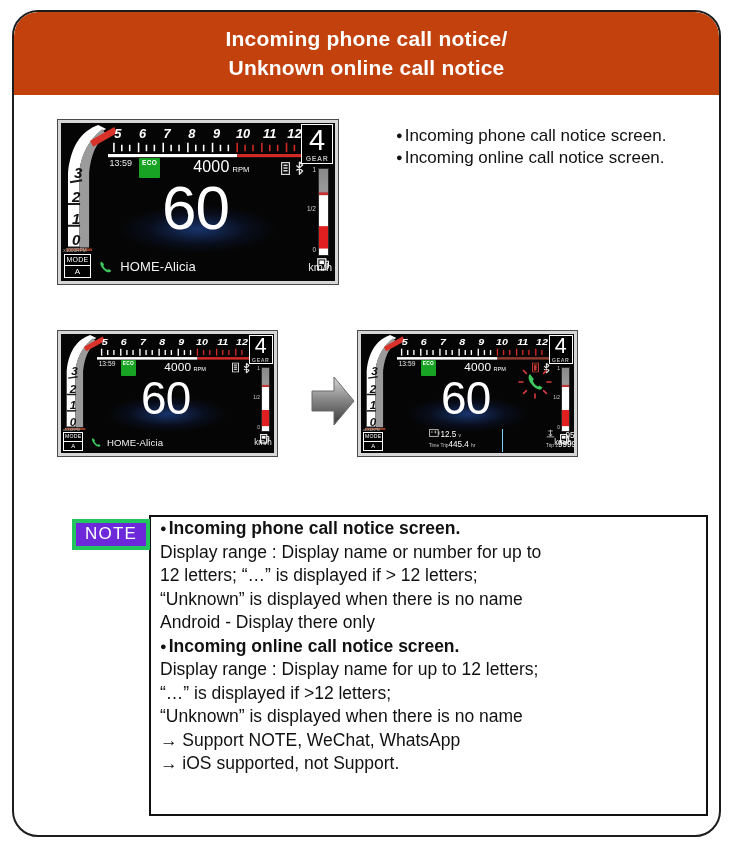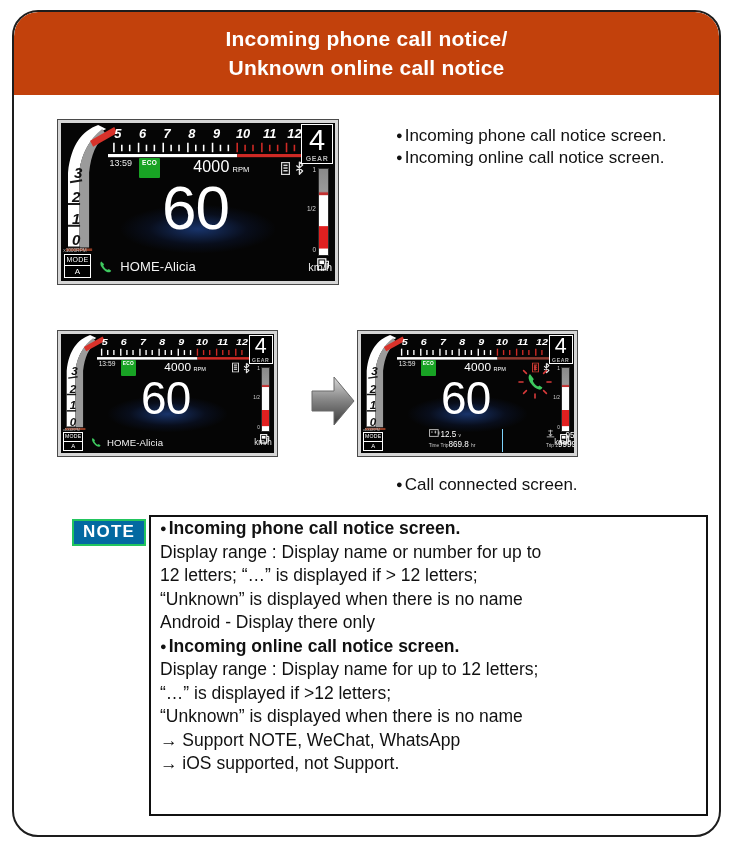--- a/index.html
+++ b/index.html
@@ -345,27 +345,27 @@
   .note-box {
     position: absolute;
     left: 135px; top: 503px;
     width: 559px; height: 301px;
     border: 2px solid #111;
     background: #fff;
   }
   .note-tag {
     position: absolute;
     left: 58px; top: 507px;
-    background: #0369a1;
+    background: #6d28d9;
     color: #fff;
     font-size: 17px;
-    font-weight: bold;
+    font-weight: normal;
     letter-spacing: 1.2px;
     padding: 1px 9px 2px 9px;
-    border: 2px solid #22c55e;
+    border: 4px solid #22c55e;
   }
   .note-body {
     position: absolute;
     left: 146px; top: 505px;
     width: 560px;
     font-size: 17.5px;
     color: #111;
     line-height: 1.345;
   }
   .note-body div { white-space: nowrap; }
@@ -795,21 +795,21 @@
                 <rect x="11.7" y="3" width="1.6" height="4" fill="#bdbdbd"></rect>
                 <rect x="2.6" y="3.2" width="2.2" height="1.2" fill="#bdbdbd"></rect>
                 <rect x="7" y="3.2" width="2.2" height="1.2" fill="#bdbdbd"></rect>
                 <rect x="7.5" y="2" width="1.2" height="3.6" fill="#bdbdbd"></rect>
               </svg>
               <span class="trip-num">12.5</span>
               <span class="trip-unit">v</span>
             </div>
             <div class="trip-line">
               <span class="trip-lbl">Time Trip</span>
-              <span class="trip-num">869.8</span>
+              <span class="trip-num">445.4</span>
               <span class="trip-unit">hr</span>
             </div>
           </div>
           <div class="trip-col right">
             <div class="trip-line">
               <svg width="9" height="9" viewBox="0 0 12 12">
                 <line x1="1" y1="10.5" x2="11" y2="10.5" stroke="#bdbdbd" stroke-width="1.2"></line>
                 <path d="M3 7 L9 7 L6 10 Z" fill="#bdbdbd"></path>
                 <line x1="6" y1="1" x2="6" y2="7" stroke="#bdbdbd" stroke-width="1.2"></line>
                 <line x1="3" y1="2.6" x2="9" y2="2.6" stroke="#bdbdbd" stroke-width="1.2"></line>
@@ -820,23 +820,20 @@
             <div class="trip-line">
               <span class="trip-lbl">Trip 1</span>
               <span class="trip-num">9999.9</span>
               <span class="trip-unit">km</span>
             </div>
           </div>
         </div>
       </div>
     </div>
 
-    <div class="bullet-list" style="left:382px; top:462px;">
-      <div class="b">Call connected screen.</div>
-    </div>
 
     <div class="note-box"></div>
     <div class="note-tag">NOTE</div>
     <div class="note-body">
       <div class="hd">Incoming phone call notice screen.</div>
       <div>Display range : Display name or number for up to</div>
       <div>12 letters; “…” is displayed if &gt; 12 letters;</div>
       <div>“Unknown” is displayed when there is no name</div>
       <div>Android - Display there only</div>
       <div class="hd">Incoming online call notice screen.</div>

